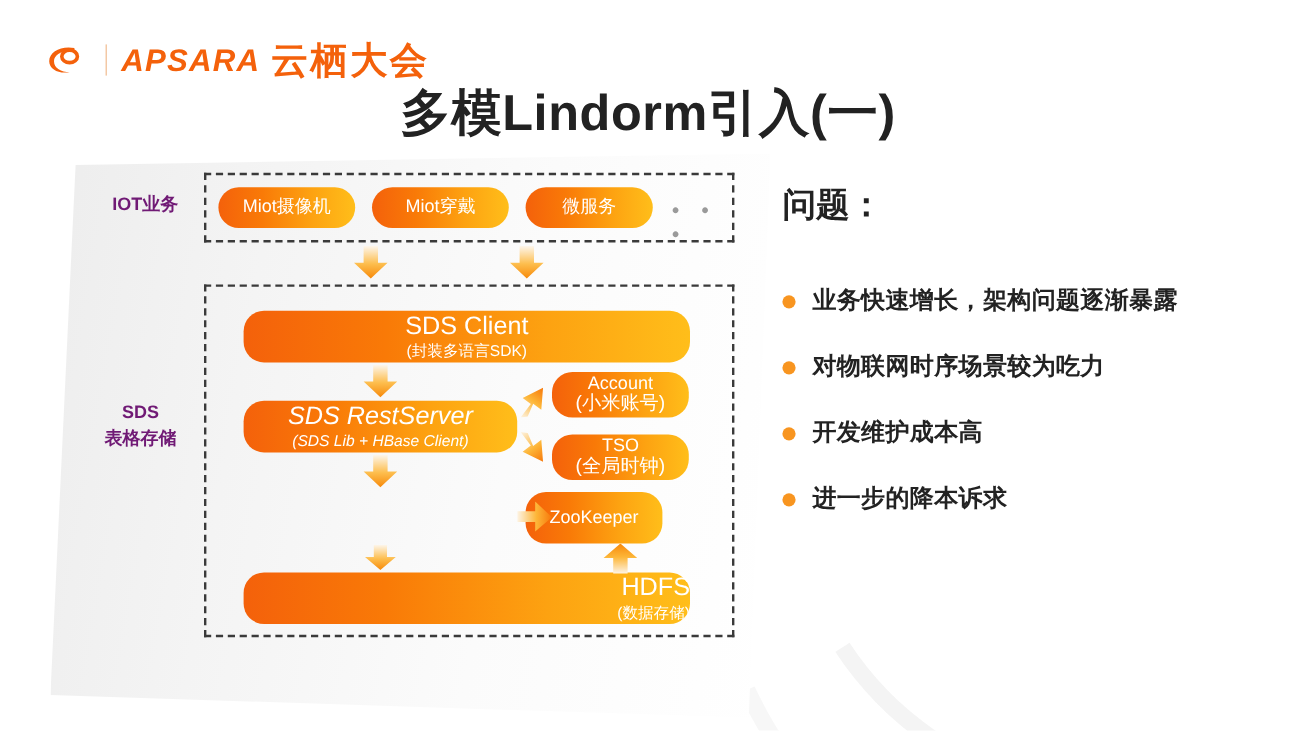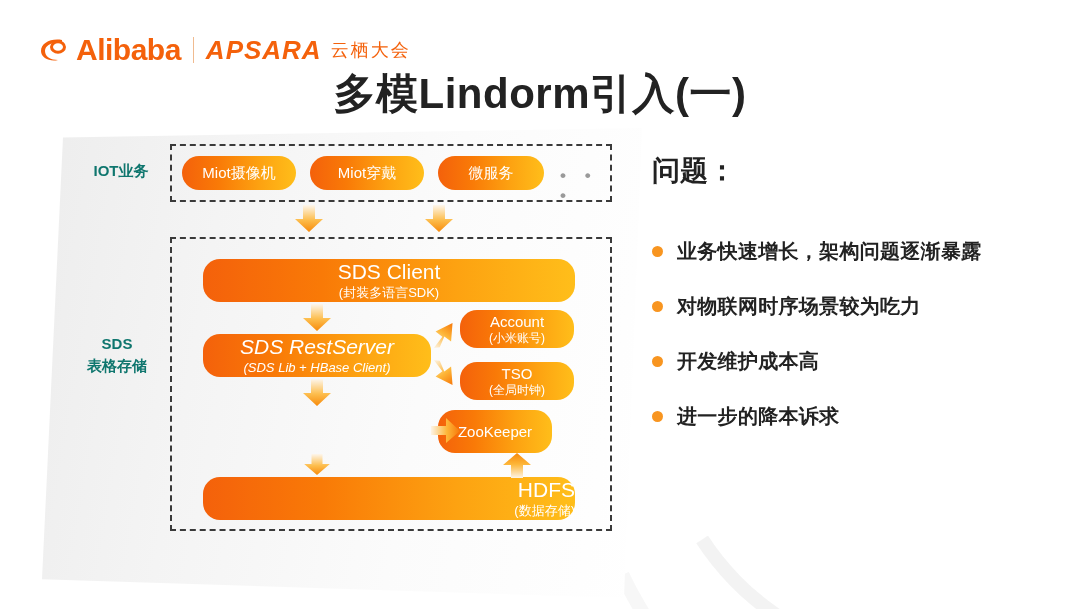--- a/index.html
+++ b/index.html
@@ -85,22 +85,22 @@
   }
   .logo-apsara {
     font-size: 26px;
     font-weight: bold;
     font-style: italic;
     color: #F4610B;
     letter-spacing: 1px;
     line-height: 1;
   }
   .logo-cn {
-    font-size: 18px;
-    font-weight: normal;
+    font-size: 31px;
+    font-weight: bold;
     color: #F4610B;
     margin-left: 9px;
     letter-spacing: 2px;
     line-height: 1;
   }
 
   
   .slide-title {
     position: absolute;
     left: 0; right: 0;
@@ -108,21 +108,21 @@
     text-align: center;
     font-size: 42px;
     font-weight: bold;
     color: #222222;
     letter-spacing: 0.5px;
   }
 
   
   .row-label {
     position: absolute;
-    color: #0f766e;
+    color: #701a75;
     font-size: 15px;
     font-weight: bold;
     text-align: center;
     line-height: 1.45;
   }
   .label-iot { left: 72px; top: 160px; width: 98px; }
   .label-sds { left: 62px; top: 333px; width: 110px; }
 
   .dashed-box {
     position: absolute;
@@ -139,21 +139,21 @@
     color: #ffffff;
     display: flex;
     flex-direction: column;
     align-items: center;
     justify-content: center;
     text-align: center;
     line-height: 1.18;
     border-radius: 17px;
   }
   .gbox .l1 { font-size: 15px; }
-  .gbox .l2 { font-size: 12px; }
+  .gbox .l2 { font-size: 16px; }
   .gbox.big .l1 { font-size: 21px; }
   .gbox.big .l2 { font-size: 13px; }
   .gbox.chip { font-size: 15px; }
 
   
   .chip-1 { left: 182px; top: 156px; width: 114px; height: 34px; }
   .chip-2 { left: 310px; top: 156px; width: 114px; height: 34px; }
   .chip-3 { left: 438px; top: 156px; width: 106px; height: 34px; }
 
   .ellipsis {
@@ -232,21 +232,20 @@
   <div class="bg-swoosh s2"></div>
   <div class="bg-swoosh s1"></div>
   <div class="bg-swoosh s3"></div>
   <div class="bg-panel"></div>
 
   <div class="logo-bar">
     <svg class="logo-mark" viewBox="0 0 34 28">
       <path d="M24 4 C13 2, 3 7, 3 15 C3 22, 12 26, 20 24 C13 24, 7 21, 7 15 C7 9, 15 5, 24 7 Z" fill="#F4610B"></path>
       <ellipse cx="20" cy="11" rx="6.5" ry="5.2" fill="none" stroke="#F4610B" stroke-width="3"></ellipse>
     </svg>
-    <span class="logo-alibaba">Alibaba</span>
     <span class="logo-divider"></span>
     <span class="logo-apsara">APSARA</span>
     <span class="logo-cn">云栖大会</span>
   </div>
 
   <div class="slide-title">多模Lindorm引入(一)</div>
 
   <div class="row-label label-iot">IOT业务</div>
   <div class="row-label label-sds">
     <div>SDS</div>

